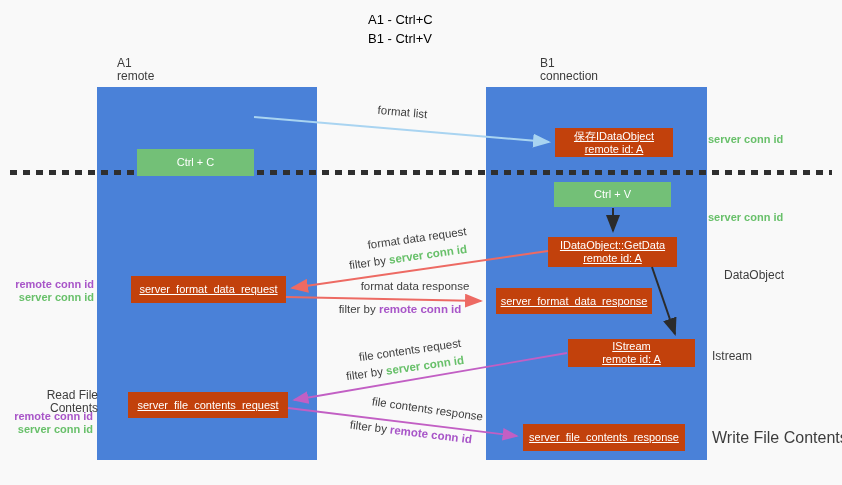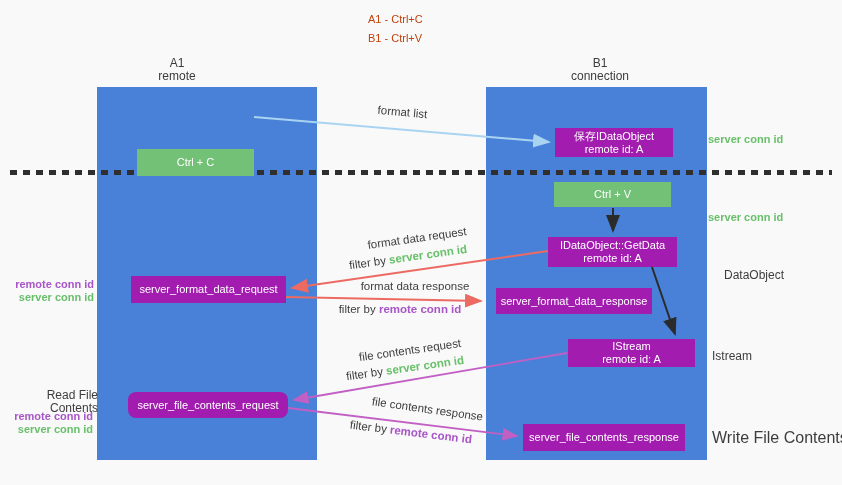--- a/index.html
+++ b/index.html
@@ -2,27 +2,27 @@
 <html><head>
 <meta charset="utf-8">
 <style>
   * { margin:0; padding:0; box-sizing:border-box; }
   body { background:#e8e8e8; font-family:"Liberation Sans", sans-serif; }
   .canvas {
     position:relative; width:842px; height:485px; margin:0 auto;
     background:#f9f9f9; overflow:hidden;
     font-family:"Liberation Sans", sans-serif;
   }
-  .title { position:absolute; left:368px; top:10px; font-size:11px; line-height:19px; color:#c2410c; }
-  .col-header { position:absolute; width:120px; text-align:center; font-size:12px; line-height:13px; color:#3c3c3c; }
+  .title { position:absolute; left:368px; top:10px; font-size:13px; line-height:19px; color:#000000; }
+  .col-header { position:absolute; width:120px; font-size:12px; line-height:13px; color:#3c3c3c; }
   .lane { position:absolute; background:#4a81d8; }
   .node { position:absolute; display:flex; flex-direction:column; align-items:center; justify-content:center;
           color:#ffffff; font-size:11px; line-height:13px; text-align:center; }
   .node.green { background:#73c077; }
-  .node.orange { background:#a21caf; }
+  .node.orange { background:#c2410c;text-decoration:underline; }
   .dotted-line { position:absolute; left:10px; top:170px; width:822px; height:5px;
     background:repeating-linear-gradient(90deg,#2f2f2f 0 7px,transparent 7px 13px); }
   .side-label { position:absolute; font-size:11px; line-height:13px; color:#3d3d3d; white-space:nowrap; }
   .side-label.right-align { text-align:right; white-space:normal; }
   .txt-green { color:#68c06a; font-weight:bold; }
   .txt-purple { color:#a855c8; font-weight:bold; }
   .arrow-label { position:absolute; font-size:11.5px; color:#3f3f3f; text-align:center; white-space:nowrap; }
   .rot-neg8 { transform:rotate(-8deg); }
   .rot-pos8 { transform:rotate(8deg); }
   .rot-pos7 { transform:rotate(7deg); }
@@ -77,21 +77,21 @@
 
   <div class="node orange" style="left:496px; top:288px; width:156px; height:26px;">
     <div>server_format_data_response</div>
   </div>
 
   <div class="node orange" style="left:568px; top:339px; width:127px; height:28px;">
     <div>IStream</div>
     <div>remote id: A</div>
   </div>
 
-  <div class="node orange" style="left:128px; top:392px; width:160px; height:26px;border-radius:8px;">
+  <div class="node orange" style="left:128px; top:392px; width:160px; height:26px;">
     <div>server_file_contents_request</div>
   </div>
 
   <div class="node orange" style="left:523px; top:424px; width:162px; height:27px;">
     <div>server_file_contents_response</div>
   </div>
 
   <div class="side-label txt-green" style="left:708px; top:133px;">server conn id</div>
   <div class="side-label txt-green" style="left:708px; top:211px;">server conn id</div>
   <div class="side-label" style="left:724px; top:245px; font-size:12px;margin-top:24px;">DataObject</div>

